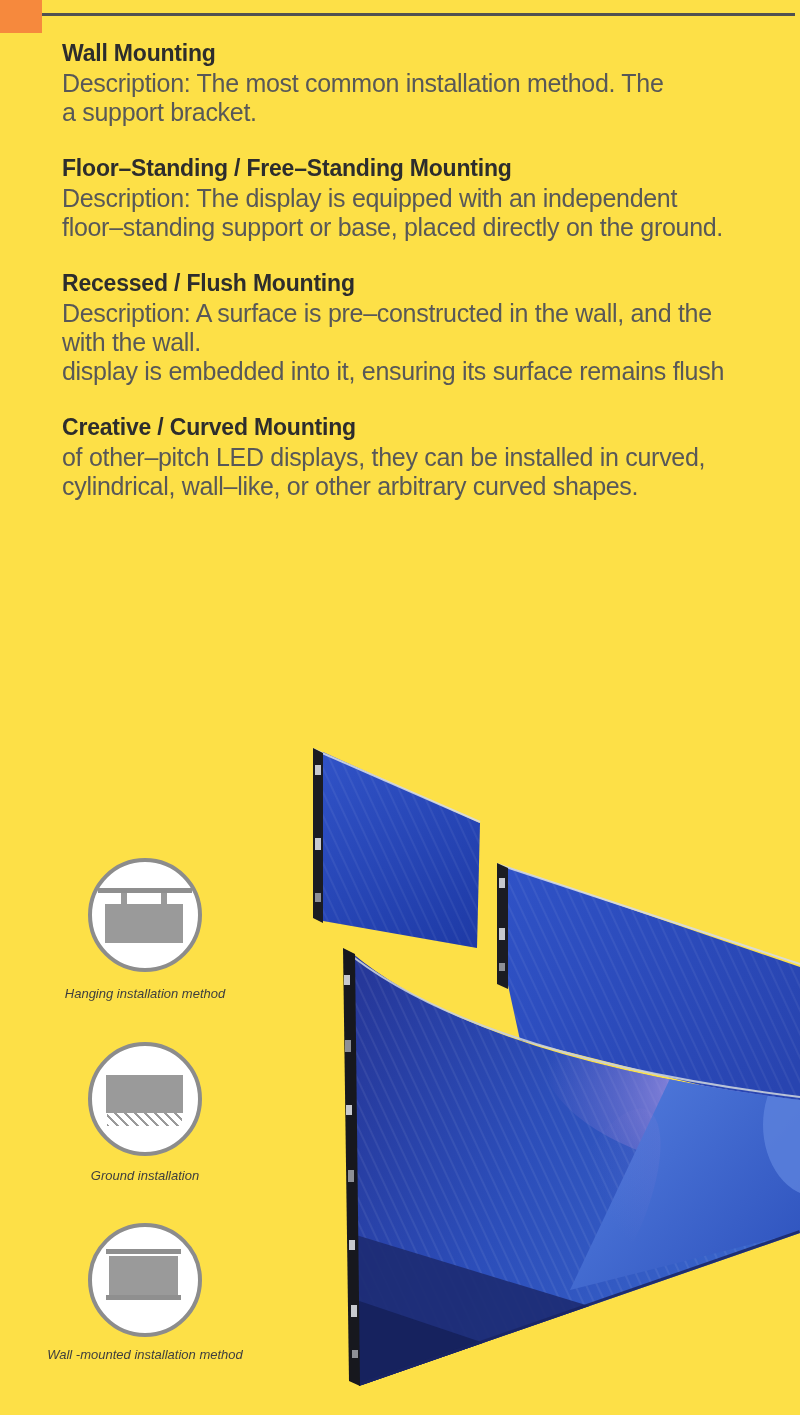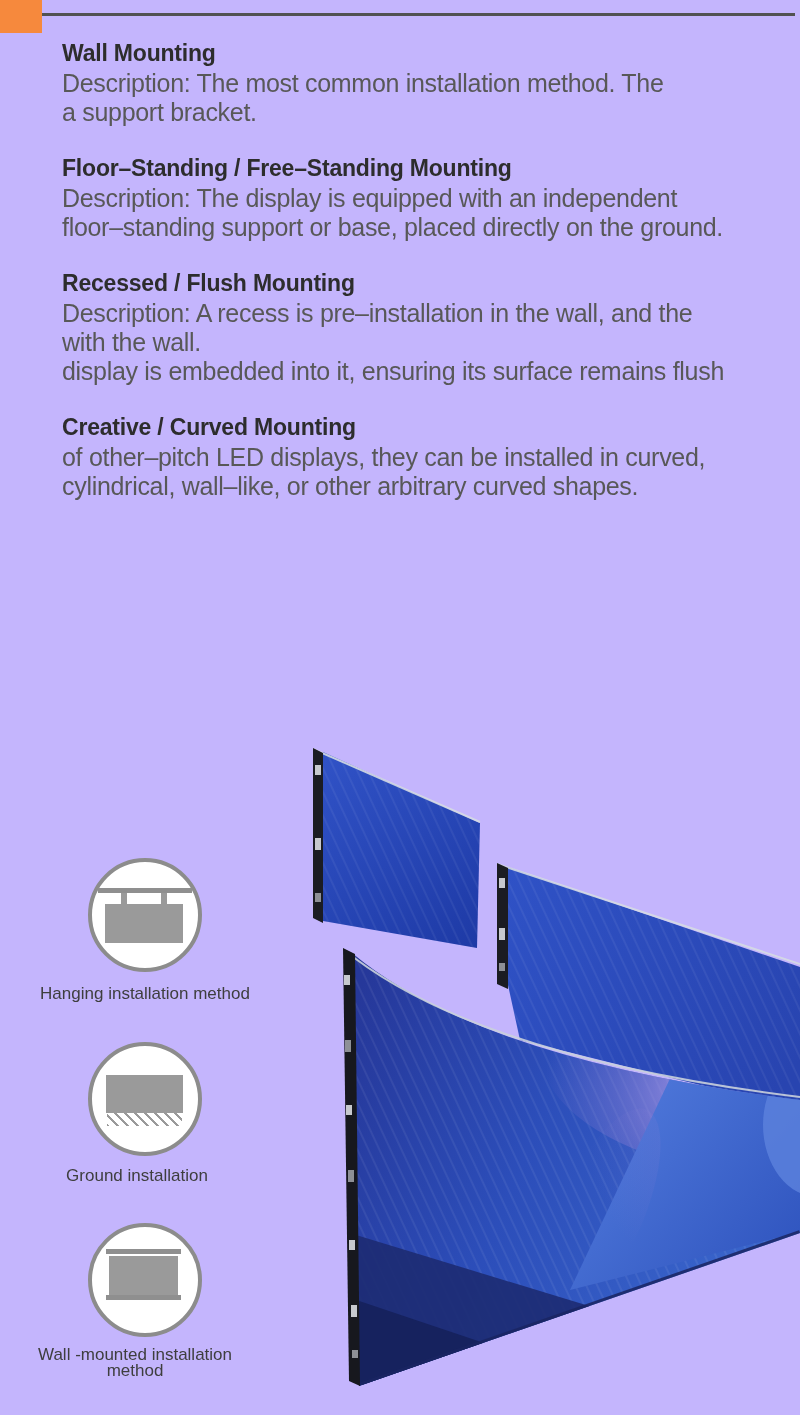--- a/index.html
+++ b/index.html
@@ -1,17 +1,17 @@
 <!DOCTYPE html>
 <html><head>
 <meta charset="utf-8">
 <style>
   html,body{margin:0;padding:0;background:#ffffff;}
   .page{
-    position:relative;width:800px;height:1415px;background:#c4b5fd;overflow:hidden;
+    position:relative;width:800px;height:1415px;background:#fde047;overflow:hidden;
     font-family:"Liberation Sans", sans-serif;
   }
   
   .accent-square{position:absolute;left:0;top:0;width:42px;height:33px;background:#F6893D;}
   .top-rule{position:absolute;left:42px;top:13px;width:753px;height:3px;background:#515151;}
   
   .content{position:absolute;left:62px;top:40px;width:712px;}
   .section{margin:0 0 28px 0;}
   .section h2{
     margin:0 0 3px 0;font-size:23px;line-height:26px;font-weight:700;color:#2D2D2D;
@@ -26,21 +26,21 @@
     position:relative;width:106px;height:106px;border:4px solid #8C8C8C;border-radius:50%;
     margin:0 auto;background:#ffffff;
   }
   .icon-circle .shape{position:absolute;background:#9A9A9A;}
   .icon-circle .bar{background:#8F8F8F;}
   .hatch{
     position:absolute;
     background:repeating-linear-gradient(45deg,#9A9A9A 0 2px,transparent 2px 7px);
   }
   .icon-label{
-    position:absolute;text-align:center;font-size:17px;line-height:16px;color:#3E3E3E;
+    position:absolute;text-align:center;font-size:13px;line-height:16px;color:#3E3E3E;font-style:italic;
   }
   
   .photo{position:absolute;left:290px;top:740px;width:510px;height:650px;}
 </style>
 </head>
 <body>
 
 <div class="page">
 
   <div class="accent-square"></div>
@@ -55,21 +55,21 @@
 
 
     <section class="section">
       <h2>Floor–Standing / Free–Standing Mounting</h2>
       <div class="line">Description: The display is equipped with an independent</div>
       <div class="line">floor–standing support or base, placed directly on the ground.</div>
     </section>
 
     <section class="section">
       <h2>Recessed / Flush Mounting</h2>
-      <div class="line">Description: A recess is pre–installation in the wall, and the</div>
+      <div class="line">Description: A surface is pre–constructed in the wall, and the</div>
       <div class="line">with the wall.</div>
       <div class="line">display is embedded into it, ensuring its surface remains flush</div>
     </section>
 
     <section class="section">
       <h2>Creative / Curved Mounting</h2>
       <div class="line">of other–pitch LED displays, they can be installed in curved,</div>
       <div class="line">cylindrical, wall–like, or other arbitrary curved shapes.</div>
     </section>
   </div>
@@ -83,30 +83,30 @@
     </div>
   </div>
   <div class="icon-label" style="left:35px;top:986px;width:220px;">Hanging installation method</div>
 
   <div class="icon-card" style="left:35px;top:1042px;">
     <div class="icon-circle">
       <div class="shape" style="left:14px;top:29px;width:77px;height:38px;"></div>
       <div class="hatch" style="left:15px;top:67px;width:75px;height:13px;"></div>
     </div>
   </div>
-  <div class="icon-label" style="left:27px;top:1168px;width:220px;text-align:center;">Ground installation</div>
+  <div class="icon-label" style="left:35px;top:1168px;width:220px;text-align:center;">Ground installation</div>
 
   <div class="icon-card" style="left:35px;top:1223px;">
     <div class="icon-circle">
       <div class="shape bar" style="left:14px;top:22px;width:75px;height:5px;"></div>
       <div class="shape" style="left:17px;top:29px;width:69px;height:39px;"></div>
       <div class="shape bar" style="left:14px;top:68px;width:75px;height:5px;"></div>
     </div>
   </div>
-  <div class="icon-label" style="left:15px;top:1347px;width:240px;">Wall -mounted installation method</div>
+  <div class="icon-label" style="left:25px;top:1347px;width:240px;">Wall -mounted installation method</div>
 
   <svg class="photo" viewBox="290 740 510 650">
     <defs>
       <linearGradient id="g1" gradientUnits="userSpaceOnUse" x1="323" y1="760" x2="470" y2="950">
         <stop offset="0" stop-color="#3052C6"></stop>
           <stop offset="1" stop-color="#1E3AA6"></stop>
       </linearGradient>
       <linearGradient id="g2" gradientUnits="userSpaceOnUse" x1="508" y1="870" x2="800" y2="1060">
         <stop offset="0" stop-color="#2F52C6"></stop>
           <stop offset="1" stop-color="#2844B0"></stop>

